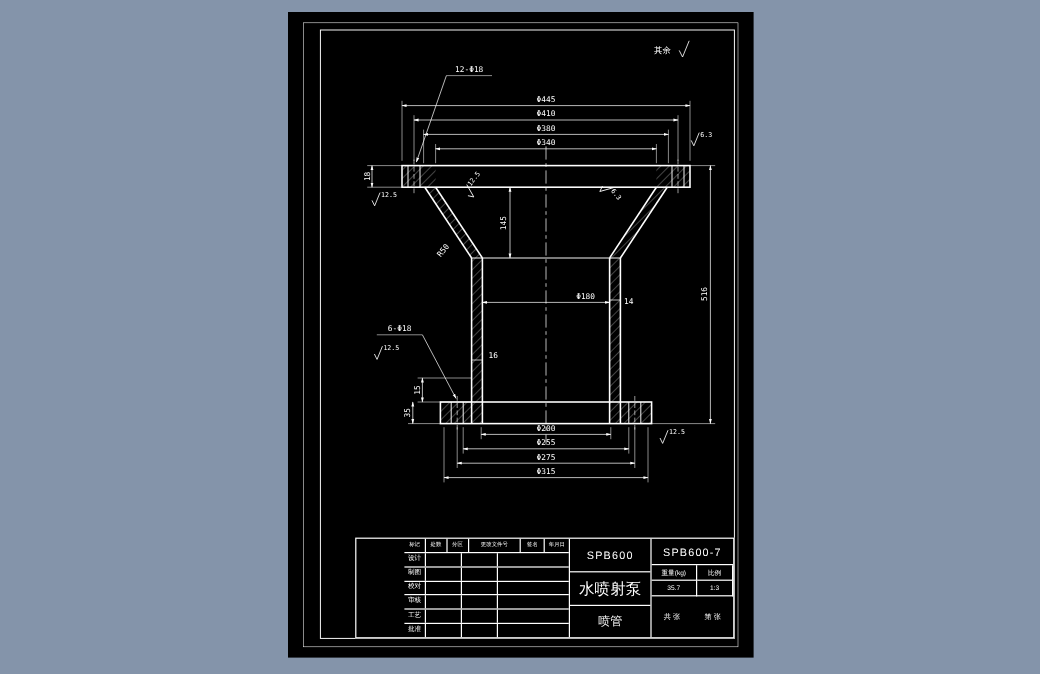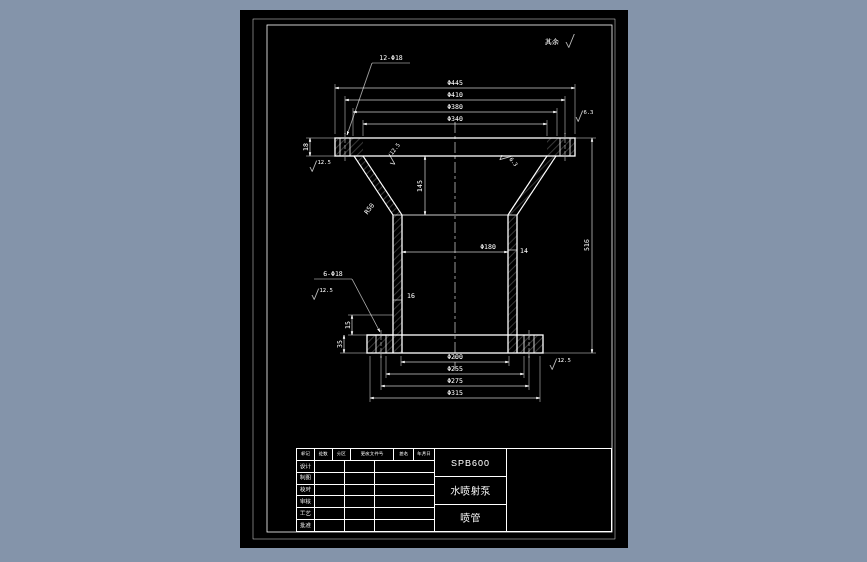--- a/index.html
+++ b/index.html
@@ -22,37 +22,37 @@
   .hd{stroke:var(--line-color,#fff);stroke-width:0.5;fill:none;stroke-dasharray:4 2;}
   .ht{fill:url(#hatch);stroke:none;}
   .rp{stroke:var(--line-color,#fff);stroke-width:0.7;fill:none;}
   text.dt{fill:var(--line-color,#fff);font-size:6.5px;font-family:"DejaVu Sans Mono",monospace;text-anchor:middle;}
   text.rt{fill:var(--line-color,#fff);font-size:5.5px;font-family:"DejaVu Sans Mono",monospace;}
   text.zh{fill:var(--line-color,#fff);font-size:7px;font-family:"Liberation Sans",sans-serif;}
   
   .titleblock{
     position:absolute;left:56px;top:438px;width:316px;height:84px;
     border:1px solid var(--line-color,#fff);box-sizing:border-box;
-    display:flex;color:var(--line-color,#fff);background:var(--sheet-color,#000);
+    display:flex;color:var(--line-color,#fff);background:var(--sheet-color,#000);padding-left:40px;
   }
   .tb-left{width:138px;border-right:1px solid #fff;box-sizing:border-box;display:flex;flex-direction:column;}
   .tb-row{flex:1;display:flex;border-bottom:1px solid #fff;box-sizing:border-box;min-height:0;}
   .tb-row:last-child{border-bottom:none;}
   .tb-cell{
     border-right:1px solid #fff;box-sizing:border-box;
     display:flex;align-items:center;justify-content:center;
     font-size:4.5px;line-height:1;overflow:hidden;white-space:nowrap;
   }
   .tb-cell:last-child{border-right:none;}
   .w18{width:18px}.w20{width:20px}.w30{width:30px}.w44{width:44px}.w60{flex:1}
   .lbl{font-size:5.5px;}
   .tb-mid{width:72px;border-right:1px solid #fff;box-sizing:border-box;display:flex;flex-direction:column;}
   .tb-mid>div{display:flex;align-items:center;justify-content:center;box-sizing:border-box;}
   .tb-model{height:28px;border-bottom:1px solid #fff;font-size:9px;letter-spacing:1px;}
-  .tb-product{height:28px;border-bottom:1px solid #fff;font-size:10px;}
+  .tb-product{height:28px;border-bottom:1px solid #fff;font-size:13px;}
   .tb-part{flex:1;font-size:10px;font-family:Liberation Serif, serif;}
   .tb-right{flex:1;display:flex;flex-direction:column;}
   .tb-dno{height:22px;border-bottom:1px solid #fff;display:flex;align-items:center;justify-content:center;font-size:9px;letter-spacing:1px;box-sizing:border-box;}
   .tb-grid{height:26px;border-bottom:1px solid #fff;box-sizing:border-box;display:grid;grid-template-columns:38px 30px 1fr;grid-template-rows:13px 13px;}
   .tb-grid>div{border-right:1px solid #fff;border-bottom:1px solid #fff;box-sizing:border-box;display:flex;align-items:center;justify-content:center;font-size:5.5px;overflow:hidden;white-space:nowrap;}
   .tb-grid>div:nth-child(3n){border-right:none;}
   .tb-grid>div:nth-child(n+4){border-bottom:none;}
   .tb-sheets{flex:1;display:flex;align-items:center;justify-content:space-around;font-size:6px;}
 </style>
 </head>
@@ -269,15 +269,30 @@
         <div class="tb-cell w30"></div>
         <div class="tb-cell w30"></div>
         <div class="tb-cell w60"></div>
       </div>
     </div>
     <div class="tb-mid">
       <div class="tb-model">SPB600</div>
       <div class="tb-product">水喷射泵</div>
       <div class="tb-part">喷管</div>
     </div>
+    <div class="tb-right">
+      <div class="tb-dno">SPB600-7</div>
+      <div class="tb-grid">
+        <div>重量(kg)</div>
+        <div>比例</div>
+        <div>数量</div>
+        <div>35.7</div>
+        <div>1:3</div>
+        <div>1</div>
+      </div>
+      <div class="tb-sheets">
+        <span>共 张</span>
+        <span>第 张</span>
+      </div>
+    </div>
   </div>
 
 </div>
 
 </body></html>

